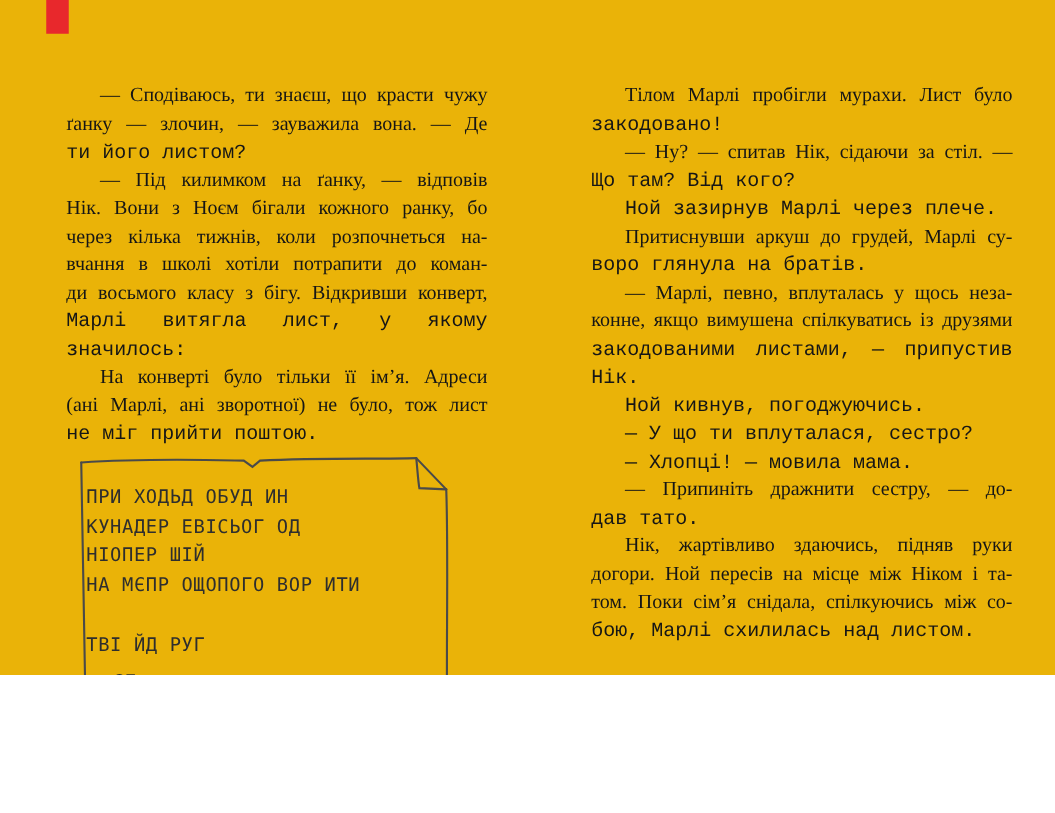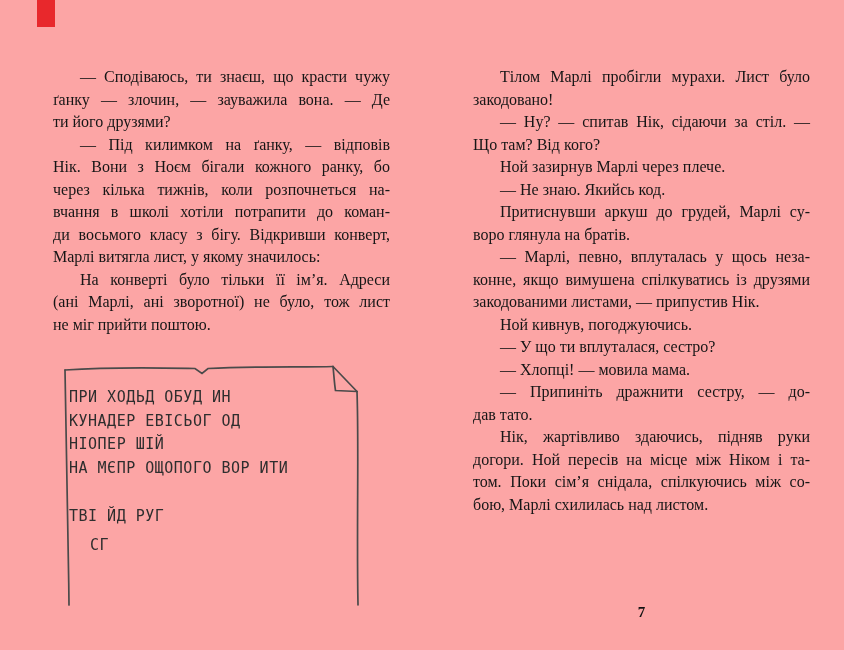--- a/index.html
+++ b/index.html
@@ -1,25 +1,25 @@
 <!DOCTYPE html>
 <html><head>
 <meta charset="utf-8">
 <style>
   html,body{margin:0;padding:0;background:#fff;}
-  .page{position:relative;width:844px;height:650px;background:#fca5a5;overflow:hidden;
+  .page{position:relative;width:844px;height:540px;background:#eab308;overflow:hidden;
         font-family:"Liberation Serif", serif;color:#161616;}
   .bookmark{position:absolute;left:37px;top:0;width:18px;height:27px;}
   .column{position:absolute;top:66px;width:337px;font-size:16px;line-height:22.5px;}
   .column.left{left:53px;}
   .column.right{left:473px;}
   .para{margin:0;}
   .line{text-align:justify;text-align-last:justify;white-space:normal;}
   .line.first{text-indent:27px;}
-  .line.last{text-align-last:left;}
+  .line.last{text-align-last:left;font-family:Liberation Mono, monospace;}
   .note{position:absolute;left:57px;top:358px;width:305px;height:292px;}
   .note svg{position:absolute;left:0;top:0;}
   .note-text{position:absolute;left:12px;right:12px;top:28px;text-align:left;
              font-family:"DejaVu Sans Mono", monospace;font-size:15px;
              letter-spacing:0.5px;line-height:23.5px;color:#2e2e2e;}
   .note-line{white-space:nowrap;}
   .note-line:nth-child(5){margin-top:25px;}
   .note-line:nth-child(6){margin-top:5px;margin-left:21px;}
   .page-num{position:absolute;left:473px;top:604px;width:337px;text-align:center;
             font-weight:bold;font-size:15px;color:#111;}
@@ -28,21 +28,21 @@
 <body>
 
 <div class="page" style="color: rgb(22, 22, 22);">
 
   <div class="bookmark" style="background: rgb(232, 40, 44);"></div>
 
   <div class="column left" id="left-col">
       <div class="para">
         <div class="line first">— Сподіваюсь, ти знаєш, що красти чужу</div>
         <div class="line">ґанку — злочин, — зауважила вона. — Де</div>
-        <div class="line last">ти його друзями?</div>
+        <div class="line last">ти його листом?</div>
       </div>
       <div class="para">
         <div class="line first">— Під килимком на ґанку, — відповів</div>
         <div class="line">Нік. Вони з Ноєм бігали кожного ранку, бо</div>
         <div class="line">через кілька тижнів, коли розпочнеться на-</div>
         <div class="line">вчання в школі хотіли потрапити до коман-</div>
         <div class="line">ди восьмого класу з бігу. Відкривши конверт,</div>
         <div class="line last">Марлі витягла лист, у якому значилось:</div>
       </div>
       <div class="para">
@@ -78,23 +78,20 @@
         <div class="line last">закодовано!</div>
       </div>
       <div class="para">
         <div class="line first">— Ну? — спитав Нік, сідаючи за стіл. —</div>
         <div class="line last">Що там? Від кого?</div>
       </div>
       <div class="para">
         <div class="line first last">Ной зазирнув Марлі через плече.</div>
       </div>
       <div class="para">
-        <div class="line first last">— Не знаю. Якийсь код.</div>
-      </div>
-      <div class="para">
         <div class="line first">Притиснувши аркуш до грудей, Марлі су-</div>
         <div class="line last">воро глянула на братів.</div>
       </div>
       <div class="para">
         <div class="line first">— Марлі, певно, вплуталась у щось неза-</div>
         <div class="line">конне, якщо вимушена спілкуватись із друзями</div>
         <div class="line last">закодованими листами, — припустив Нік.</div>
       </div>
       <div class="para">
         <div class="line first last">Ной кивнув, погоджуючись.</div>

